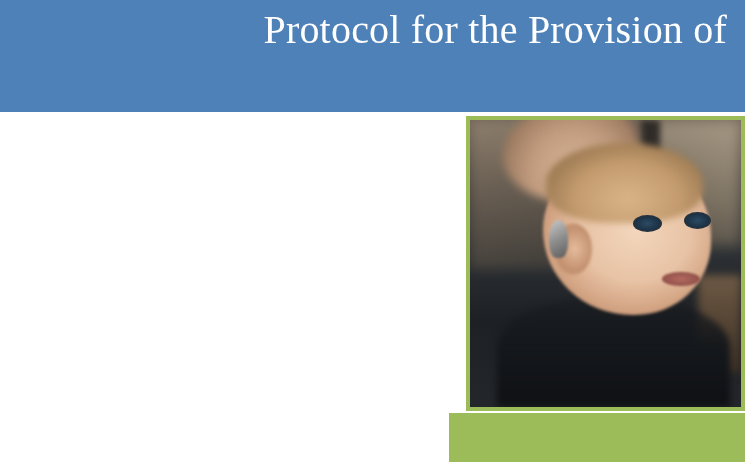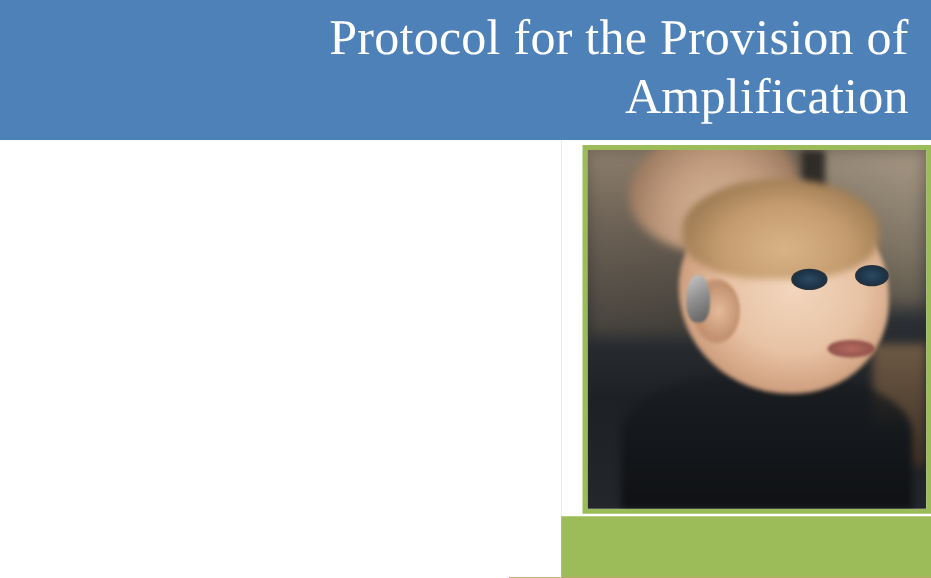--- a/index.html
+++ b/index.html
@@ -10,21 +10,21 @@
     width: 745px;
     height: 462px;
     background: #ffffff;
     font-family: "Liberation Serif", serif;
     overflow: hidden;
   }
   .slide {
     position: relative;
     width: 745px;
     height: 462px;
-    background: #a16207;
+    background: #000000;
   }
   
   .title-banner {
     position: absolute;
     left: 0;
     top: 0;
     width: 745px;
     height: 112px;
     background: #4e81b8;
   }
@@ -193,21 +193,20 @@
   }
 </style>
 </head>
 <body>
 
 <div class="slide">
 
   <div class="title-banner">
     <div class="title-text">
       <span>Protocol for the Provision of</span><br>
-      <span>Amplification</span>
     </div>
   </div>
 
   <div class="green-panel"></div>
   <div class="white-gap"></div>
   <div class="white-strip-top"></div>
 
   <div class="content-area">
     <div></div>
   </div>

